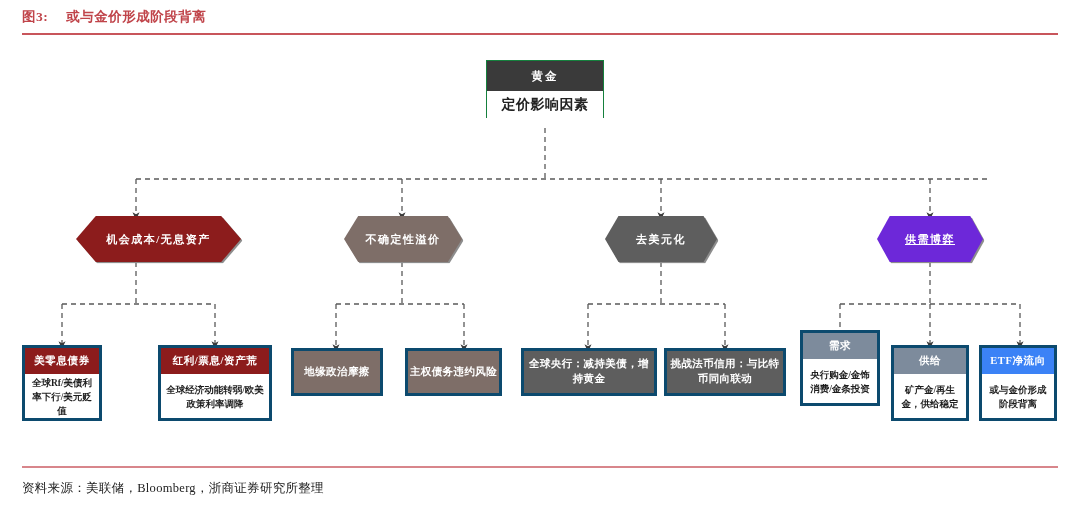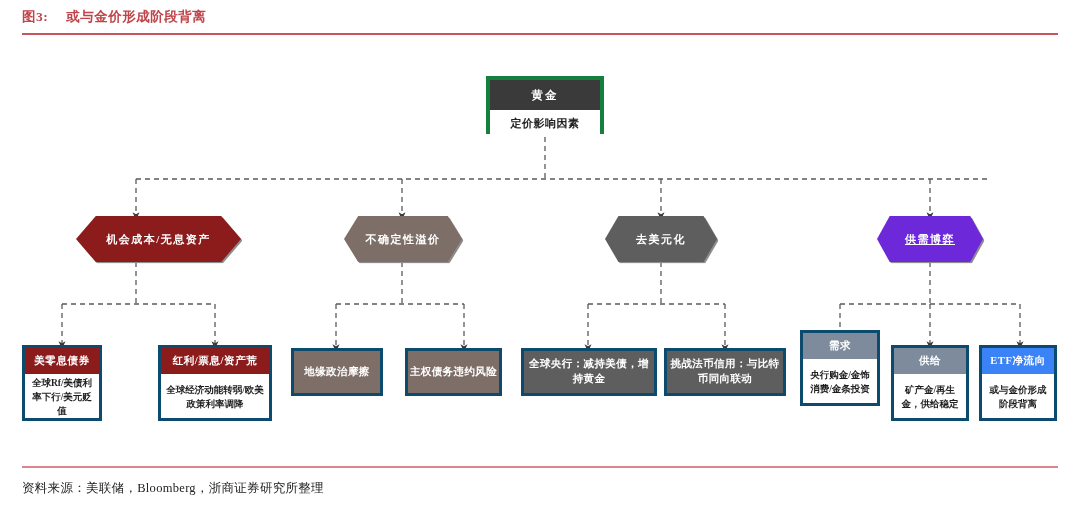--- a/index.html
+++ b/index.html
@@ -34,32 +34,32 @@
   }
 
   
   svg.wires{position:absolute;left:0;top:0;width:1080px;height:508px;}
 
   
   .node{position:absolute;box-sizing:border-box;}
 
   
   .topbox{
-    left:486px;top:76px;width:118px;height:58px;
-    border:4px solid #15803d;background:#fff;
+    left:486px;top:60px;width:118px;height:58px;
+    border:1px solid #15803d;background:#fff;
   }
   .topbox .hd{
     height:30px;background:#3A3A3A;color:#fff;
     display:flex;align-items:center;justify-content:center;
     font-size:11.5px;font-weight:bold;letter-spacing:2px;
   }
   .topbox .bd{
     height:27px;background:#fff;color:#222;
     display:flex;align-items:center;justify-content:center;
-    font-size:11px;font-weight:bold;letter-spacing:.5px;
+    font-size:14px;font-weight:bold;letter-spacing:.5px;
   }
 
   
   .hex{
     height:46px;
     display:flex;align-items:center;justify-content:center;
     color:#fff;font-size:11px;font-weight:bold;letter-spacing:1.5px;
     clip-path:polygon(12% 0%,88% 0%,100% 50%,88% 100%,12% 100%,0% 50%);
     text-align:center;
   }

